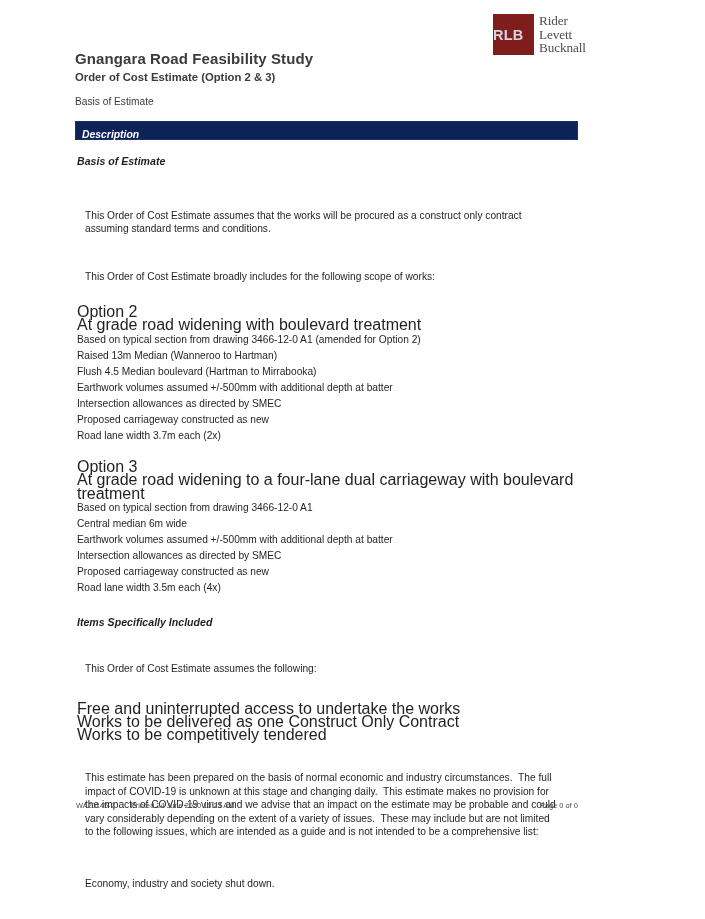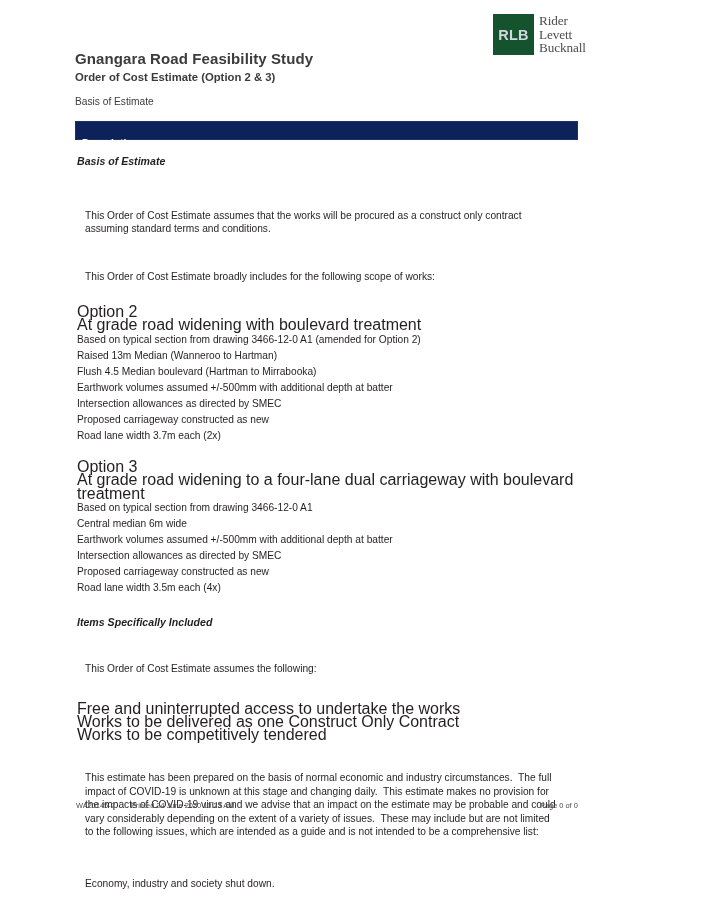--- a/index.html
+++ b/index.html
@@ -28,24 +28,23 @@
     position: absolute;
     left: 493px;
     top: 14px;
     display: flex;
     align-items: stretch;
     height: 41px;
   }
   .logo-mark {
     width: 41px;
     height: 41px;
-    background: #14532d;
+    background: #7f1d1d;
     display: flex;
     align-items: center;
-    justify-content: center;
   }
   .logo-mark-text {
     color: #d3d7e2;
     font-size: 14.5px;
     font-weight: bold;
     letter-spacing: 0.2px;
     font-family: "Liberation Sans", sans-serif;
   }
   .logo-words {
     margin-left: 5px;
@@ -96,24 +95,25 @@
     top: 121px;
     width: 503px;
     height: 19px;
     background: #0d2259;
     border: 1px solid #1d3168;
     box-sizing: border-box;
   }
   .band-text {
     position: absolute;
     left: 6px;
-    top: 16px;
+    top: 7px;
     color: #ffffff;
     font-size: 10.4px;
     font-weight: bold;
+    font-style: italic;
   }
 
   
   .content {
     position: absolute;
     left: 77px;
     top: 155px;
     width: 505px;
   }
   .sec-head {

